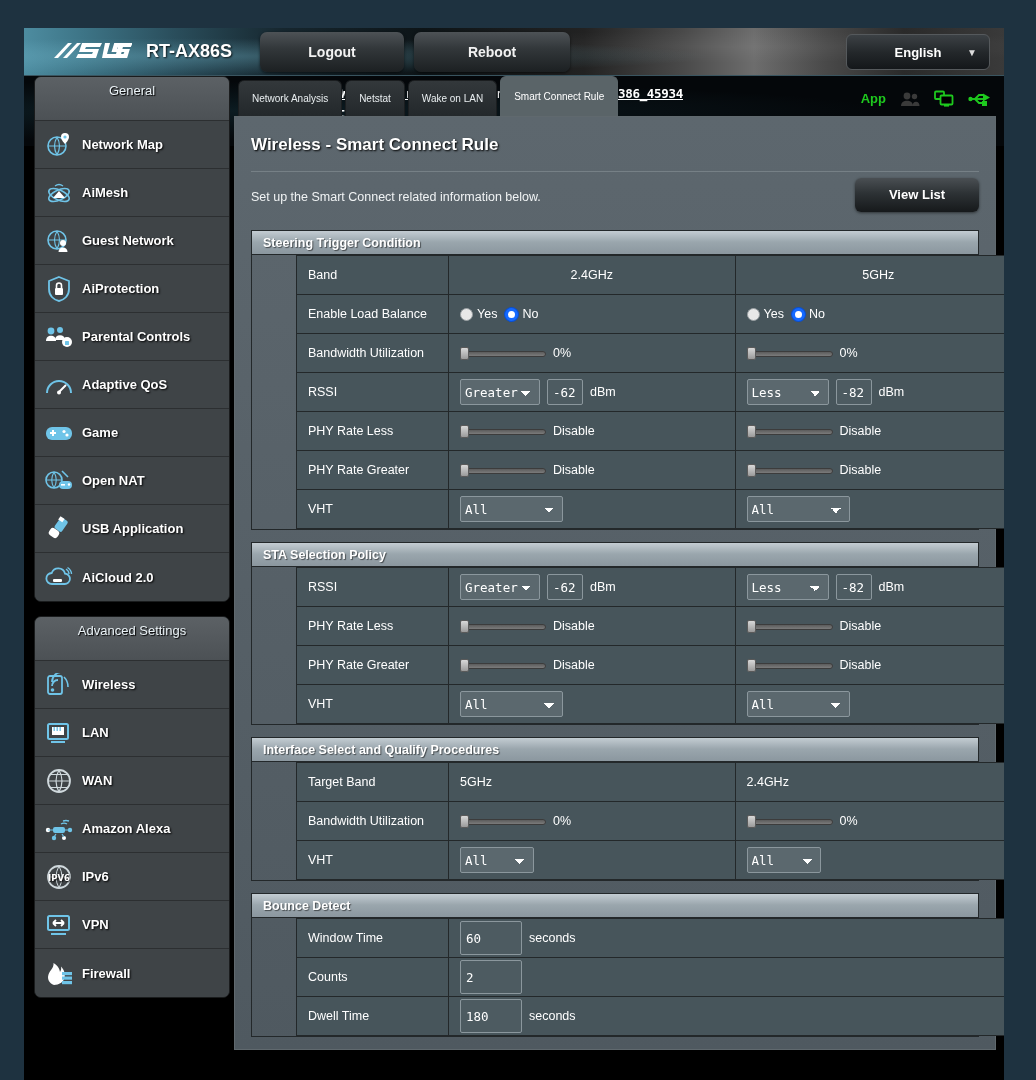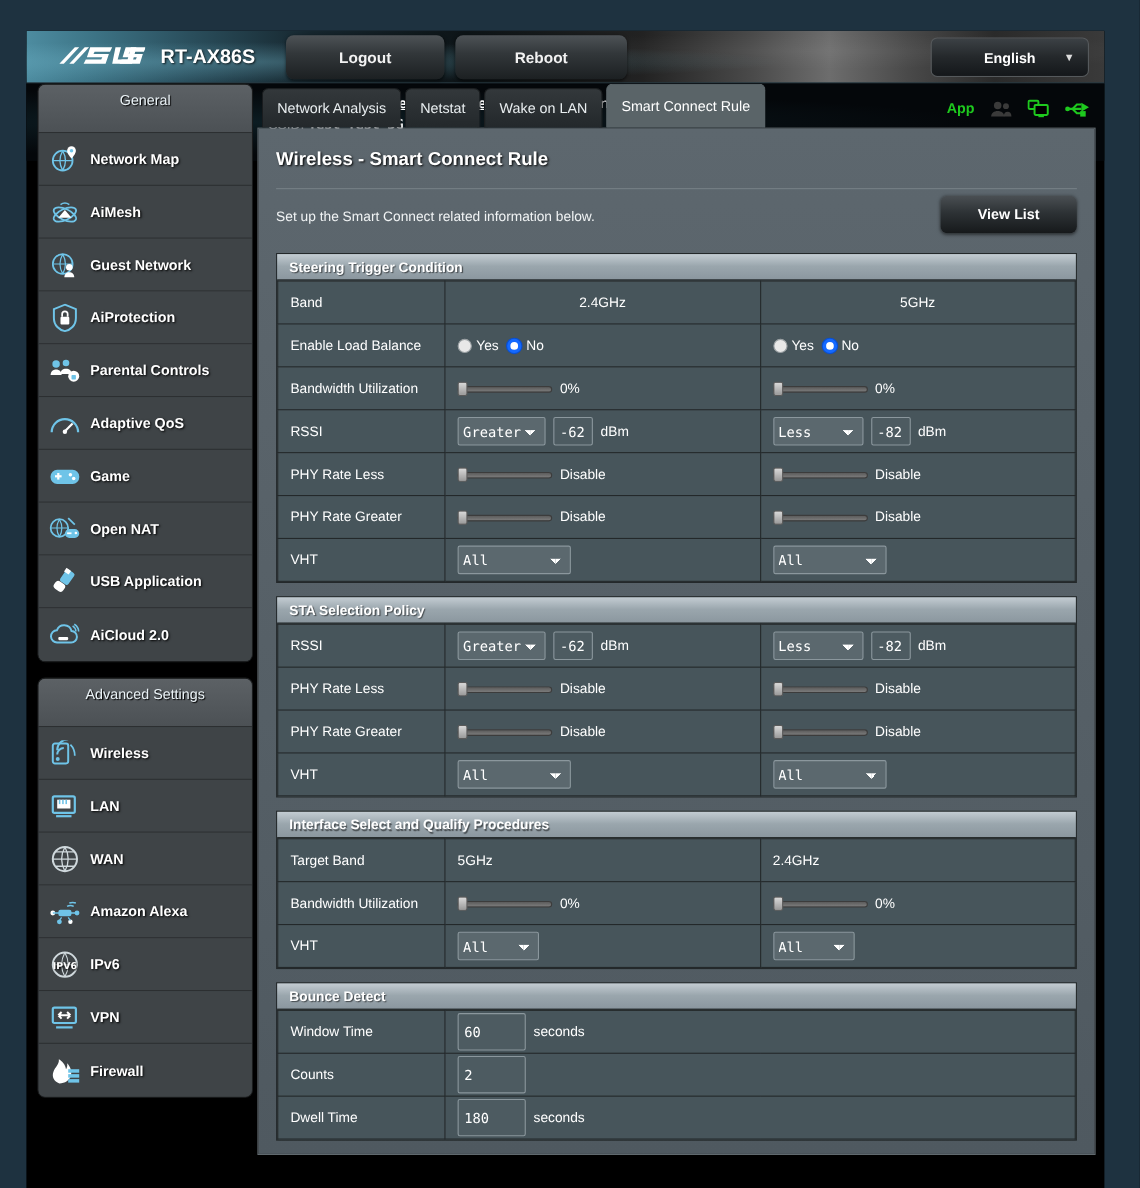--- a/index.html
+++ b/index.html
@@ -109,21 +109,21 @@
     background:#3f4447; cursor:pointer;
     text-shadow:1px 1px 2px #000;
   }
   .menu-item:last-child{ border-bottom:none; }
   .menu-item .ico { width:28px; height:28px; flex:none; display:flex; align-items:center; justify-content:center; }
   
   .main { position:absolute; left:210px; top:48px; width:762px; }
   .tabs { display:flex; align-items:flex-end; height:40px; padding-left:4px; }
   .tab {
     height:36px; line-height:36px; padding:0 13px;
-    color:#e9eef0; font-size:13px; cursor:pointer;
+    color:#e9eef0; font-size:10px; cursor:pointer;
     background:linear-gradient(to bottom,#33383b,#23282b);
     border:1px solid #1b1e20; border-bottom:none;
     border-radius:6px 6px 0 0; margin-right:3px;
   }
   .tab.active {
     height:40px; line-height:40px;
     background:#5a6468; color:#fff;
     border-color:#5a6468;
   }
   .panel {
@@ -146,21 +146,21 @@
   }
   
   .sect { margin-bottom:12px; border:1px solid #23282a; }
   .sect-head {
     height:24px; line-height:24px; padding-left:11px;
     color:#fff; font-size:12.5px; font-weight:bold;
     background:linear-gradient(to bottom,#c3ccd2 0%,#9aa6ad 48%,#8b979f 100%);
     text-shadow:1px 1px 1px rgba(0,0,0,.55);
     border-bottom:1px solid #23282a;
   }
-  table.grid { width:100%; border-collapse:collapse; table-layout:fixed; }
+  table.grid { width:100%; border-collapse:collapse; table-layout:fixed;margin-left:44px; }
   table.grid td {
     border:1px solid #23282a;
     background:#47555b;
     color:#fff; font-size:12.5px;
     height:39px; padding:0 11px; vertical-align:middle;
   }
   td.lbl-col { width:152px; background:#3d4a4f; }
   td.val-col { width:auto; }
   .cellflex { display:flex; align-items:center; gap:7px; }
   

